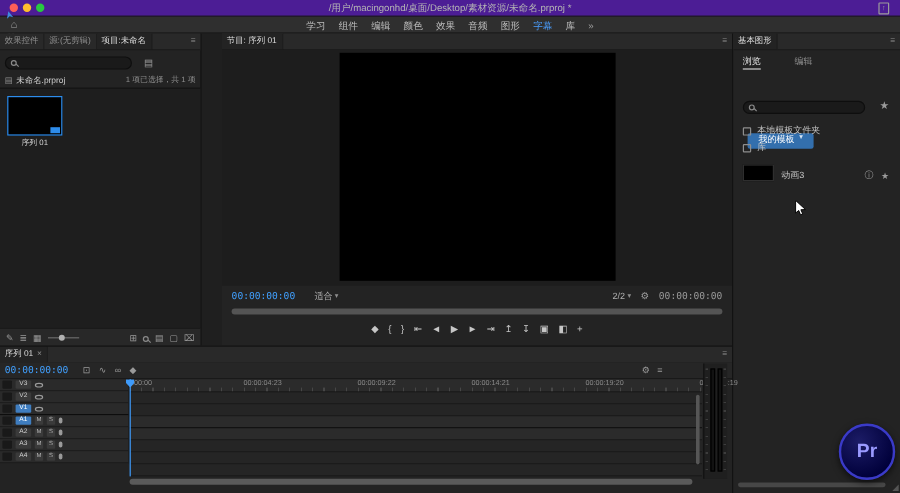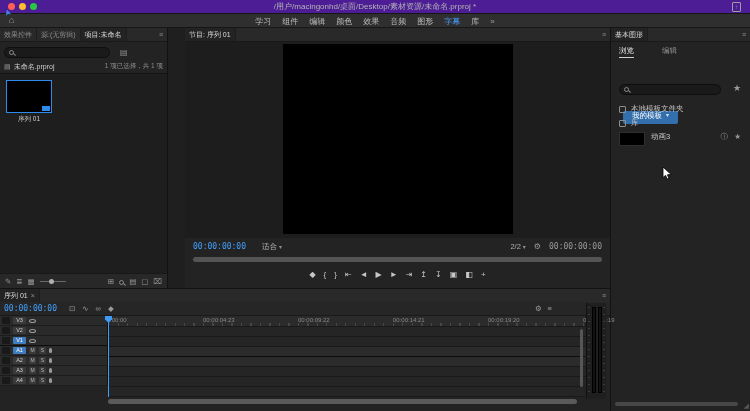--- a/index.html
+++ b/index.html
@@ -82,21 +82,21 @@
   .eg-subtabs{position:absolute;left:8px;top:18px;display:flex;gap:28px;font-size:7.5px;color:#8e8e8e;}
   .sub.active{color:#e6e6e6;border-bottom:1px solid #cfcfcf;padding-bottom:1px;}
   .eg-btn{position:absolute;left:12px;top:35px;height:13px;padding:0 9px;background:#336fad;border:none;border-radius:2px;
           color:#fff;font-size:7.5px;display:flex;gap:4px;font-family:inherit;margin-top:48px;}
   .eg-search{position:absolute;left:8px;top:56px;width:102px;height:11px;background:#1a1a1a;border:1px solid #0e0e0e;
              border-radius:6px;display:flex;align-items:center;padding-left:4px;gap:3px;}
   .eg-star{position:absolute;left:122px;top:55px;font-size:9px;color:#9a9a9a;}
   .eg-check{position:absolute;left:8px;display:flex;align-items:center;gap:5px;font-size:7.5px;color:#c4c4c4;}
   .eg-check.c0{top:76px;} .eg-check.c1{top:90px;}
   .cbox{width:7px;height:7px;border:1px solid #8e8e8e;border-radius:1px;background:transparent;flex:none;}
-  .eg-item{position:absolute;left:0;right:0;top:104px;height:19px;display:flex;align-items:flex-start;padding:0 8px;gap:6px;}
+  .eg-item{position:absolute;left:0;right:0;top:104px;height:19px;display:flex;align-items:flex-end;padding:0 8px;gap:6px;}
   .eg-thumb{width:26px;height:14px;background:#000;border:1px solid #2e2e2e;flex:none;}
   .eg-name{font-size:7.5px;color:#c9c9c9;}
   .eg-info{position:absolute;right:22px;font-size:7.5px;color:#9a9a9a;}
   .eg-star2{position:absolute;right:9px;font-size:7.5px;color:#9a9a9a;}
   .eg-scroll{position:absolute;left:4px;right:12px;bottom:5px;height:4px;background:#474747;border-radius:2px;}
   .grip{position:absolute;right:1px;bottom:1px;font-size:7px;color:#555;}
   
   #timeline-panel{left:0;top:288px;width:610px;height:123px;border-top:1px solid #121212;}
   .tl-head{position:absolute;left:0;top:13px;right:0;height:14px;display:flex;align-items:center;padding:0 4px;
            border-bottom:1px solid #191919;background:#262626;}
@@ -383,17 +383,20 @@
         </div>
       <div class="vscroll"></div>
     </div>
     <div class="hscroll"></div>
     <div class="meters">
       <span class="mbar l"></span>
       <span class="mbar r"></span>
     </div>
   </div>
 
+  <div class="pr-badge">
+    <span>Pr</span>
+  </div>
   <svg class="cursor" width="12" height="13" viewBox="0 0 12 13">
     <path d="M1,0 L1,10.5 L3.6,8.4 L5.1,12 L6.9,11.2 L5.4,7.8 L9.2,7.6 Z" fill="#ffffff" stroke="#000000" stroke-width="0.8"></path>
   </svg>
 
 </div>
 
 </body></html>

